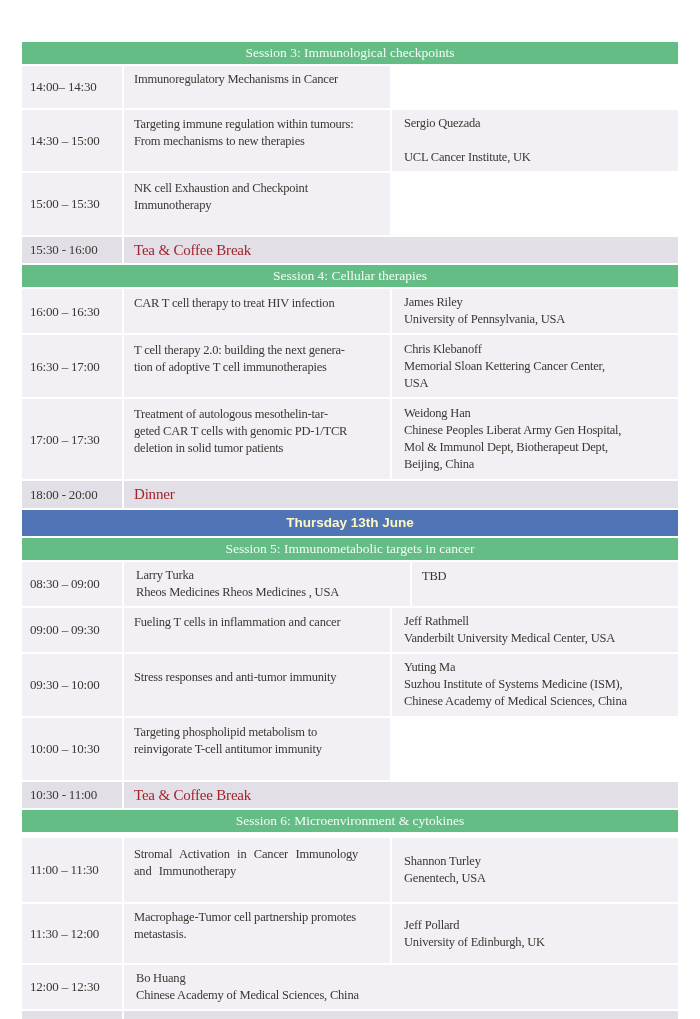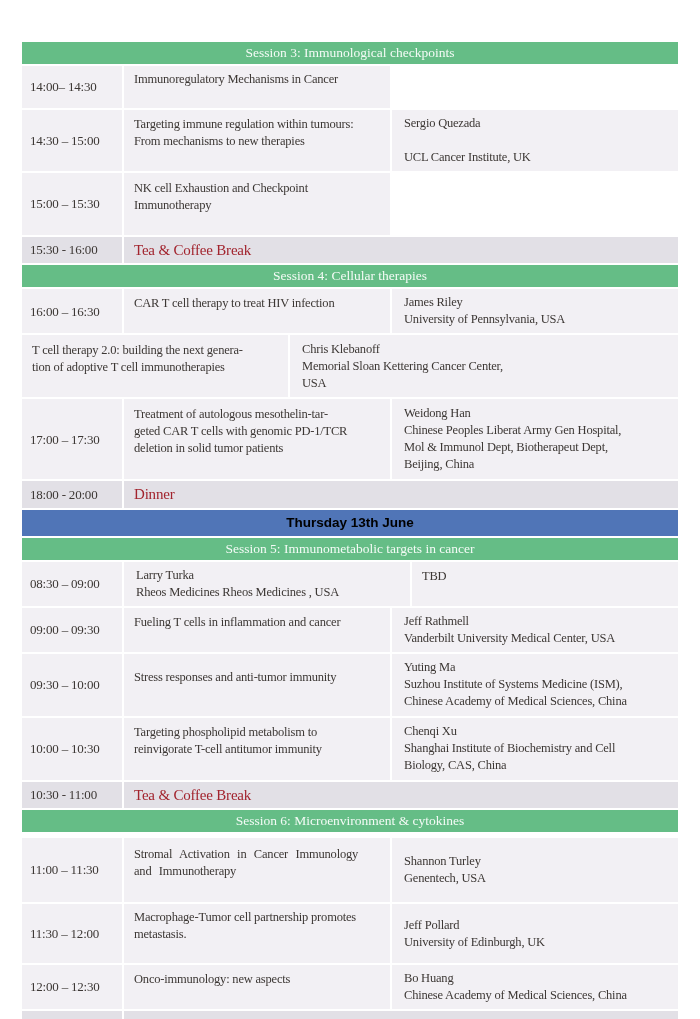--- a/index.html
+++ b/index.html
@@ -31,21 +31,21 @@
     background: var(--session_green, #65bd86);
     color: #f4fbf6;
     font-size: 13.5px;
     justify-content: center;
     align-items: center;
     text-align: center;
     min-height: 22px;
   }
   .day {
     background: var(--day_blue, #5075b7);
-    color: #000000;
+    color: #fef9c3;
     font-family: "Liberation Sans", sans-serif;
     font-weight: bold;
     font-size: 13.5px;
     justify-content: center;
     align-items: center;
     text-align: center;
     min-height: 26px;
   }
   
   .cell {
@@ -125,20 +125,21 @@
   <div class="row session">Session 4: Cellular therapies</div>
 
   <div class="row mh38">
     <div class="cell time">16:00 – 16:30</div>
     <div class="cell title">CAR T cell therapy to treat HIV infection</div>
     <div class="cell speaker">James Riley
 University of Pennsylvania, USA</div>
   </div>
 
   <div class="row mh62">
+    <div class="cell time">16:30 – 17:00</div>
     <div class="cell title">T cell therapy 2.0: building the next genera-
 tion of adoptive T cell immunotherapies</div>
     <div class="cell speaker">Chris Klebanoff
 Memorial Sloan Kettering Cancer Center,
 USA</div>
   </div>
 
   <div class="row mh80">
     <div class="cell time">17:00 – 17:30</div>
     <div class="cell title">Treatment of autologous mesothelin-tar-
@@ -178,23 +179,20 @@
     <div class="cell title">Stress responses and anti-tumor immunity</div>
     <div class="cell speaker">Yuting Ma
 Suzhou Institute of Systems Medicine (ISM),
 Chinese Academy of Medical Sciences, China</div>
   </div>
 
   <div class="row mh62">
     <div class="cell time">10:00 – 10:30</div>
     <div class="cell title">Targeting phospholipid metabolism to
 reinvigorate T-cell antitumor immunity</div>
-    <div class="cell speaker">Chenqi Xu
-Shanghai Institute of Biochemistry and Cell
-Biology, CAS, China</div>
   </div>
 
   <div class="row brk mh24">
     <div class="cell time">10:30 - 11:00</div>
     <div class="cell break-label">Tea &amp; Coffee Break</div>
   </div>
 
   <div class="row session">Session 6: Microenvironment &amp; cytokines</div>
 
   <div class="row mh64 gap-top">
@@ -208,21 +206,20 @@
   <div class="row mh46">
     <div class="cell time">11:30 – 12:00</div>
     <div class="cell title">Macrophage-Tumor cell partnership promotes
 metastasis.</div>
     <div class="cell speaker">Jeff Pollard
 University of Edinburgh, UK</div>
   </div>
 
   <div class="row mh38">
     <div class="cell time">12:00 – 12:30</div>
-    <div class="cell title">Onco-immunology: new aspects</div>
     <div class="cell speaker">Bo Huang
 Chinese Academy of Medical Sciences, China</div>
   </div>
 
   <div class="row brk mh24">
     <div class="cell time">12:30 - 14:00</div>
     <div class="cell break-label">Poster session &amp; Lunch</div>
   </div>
 
 </div>

